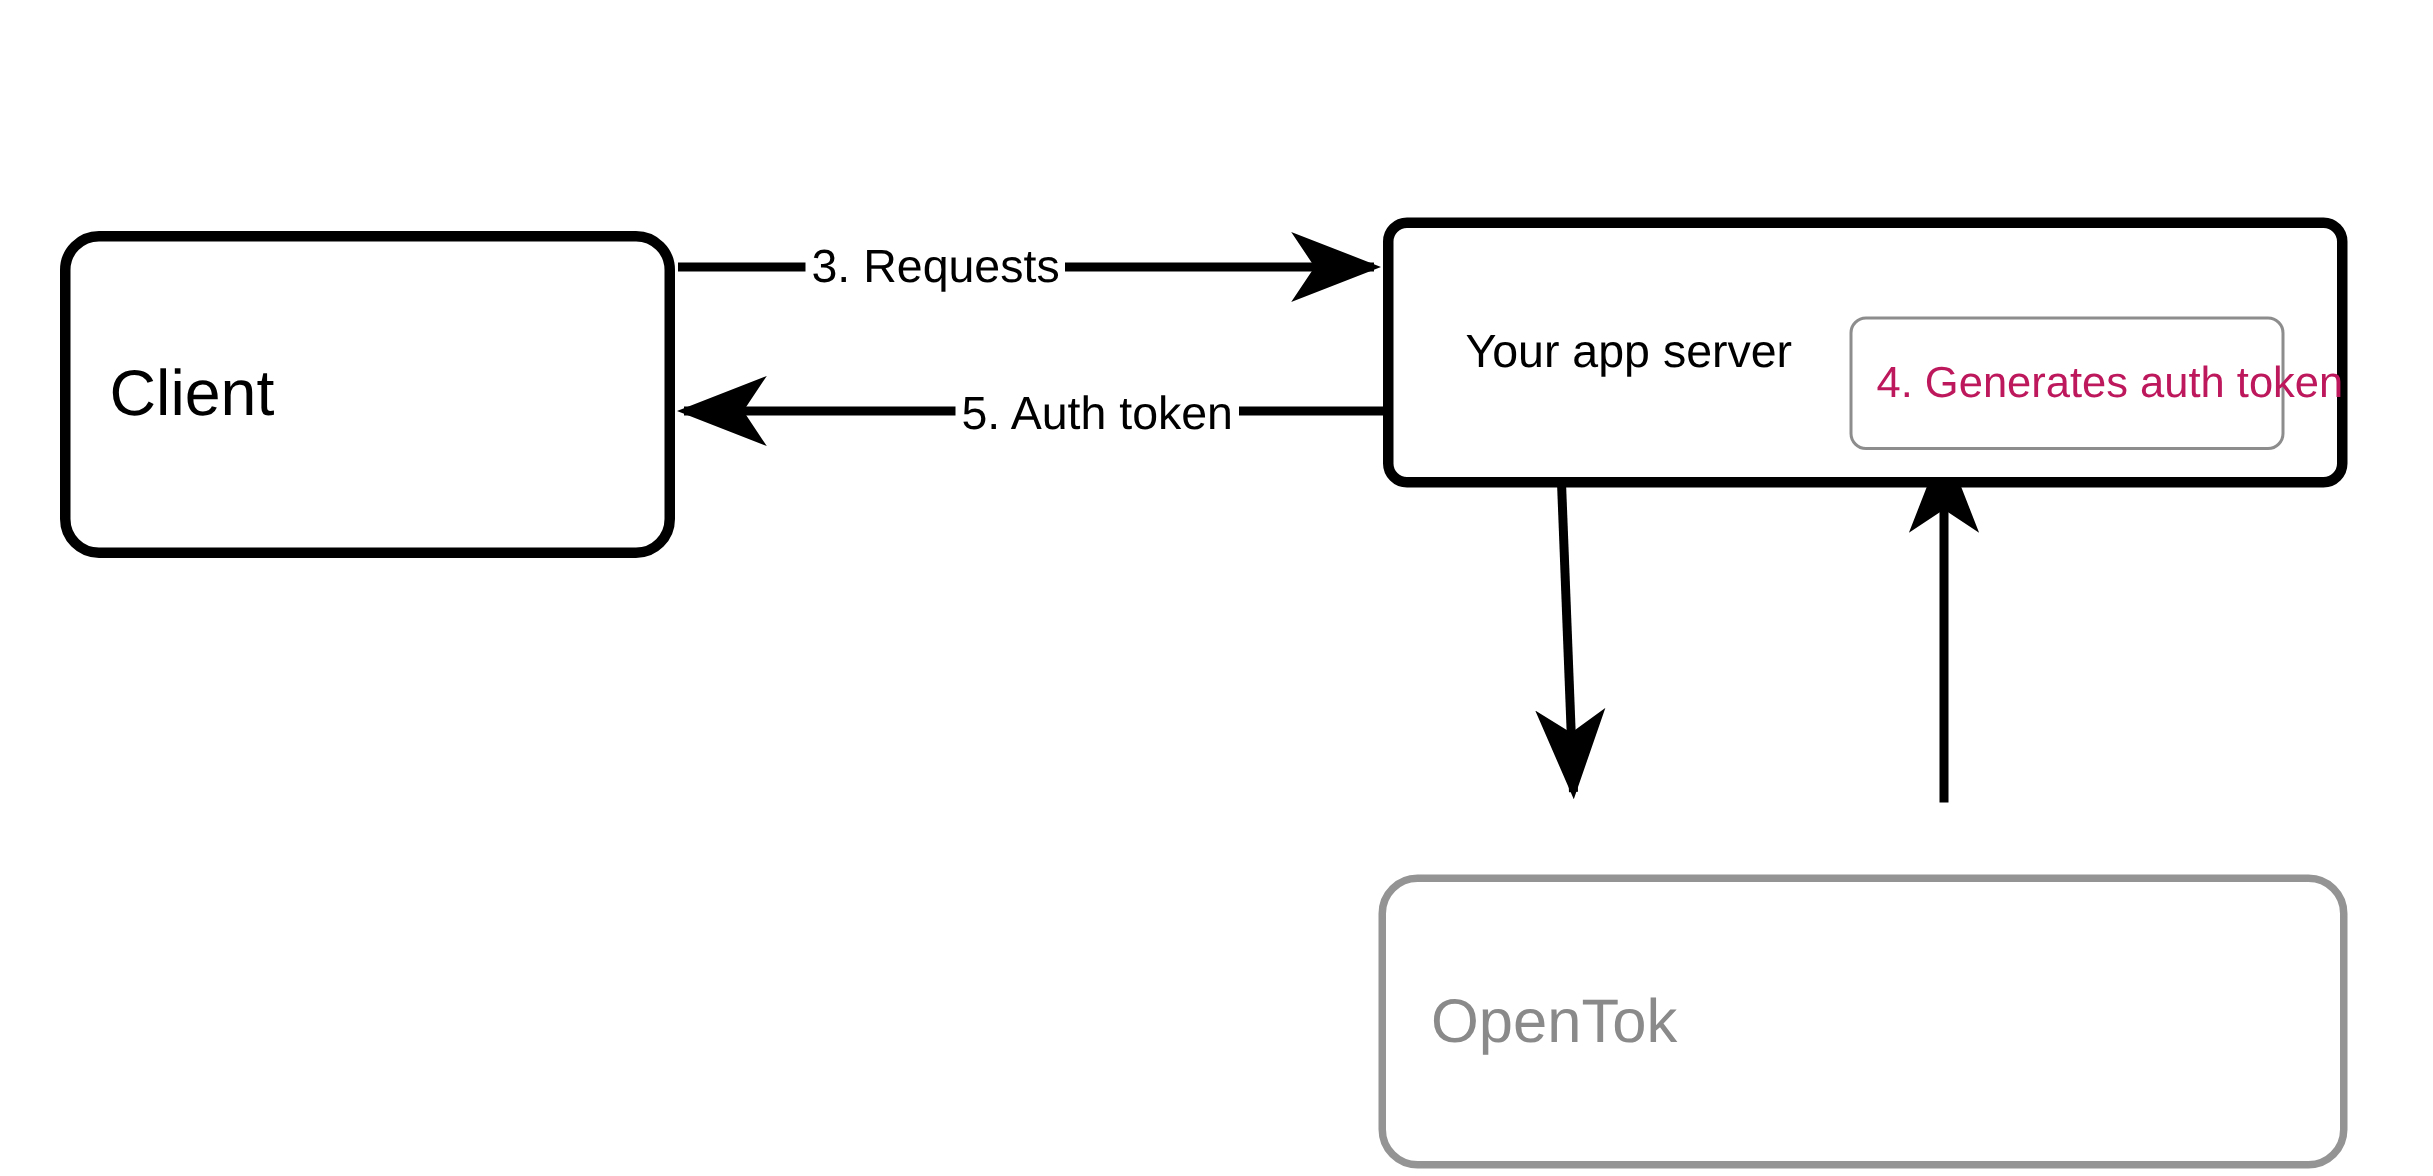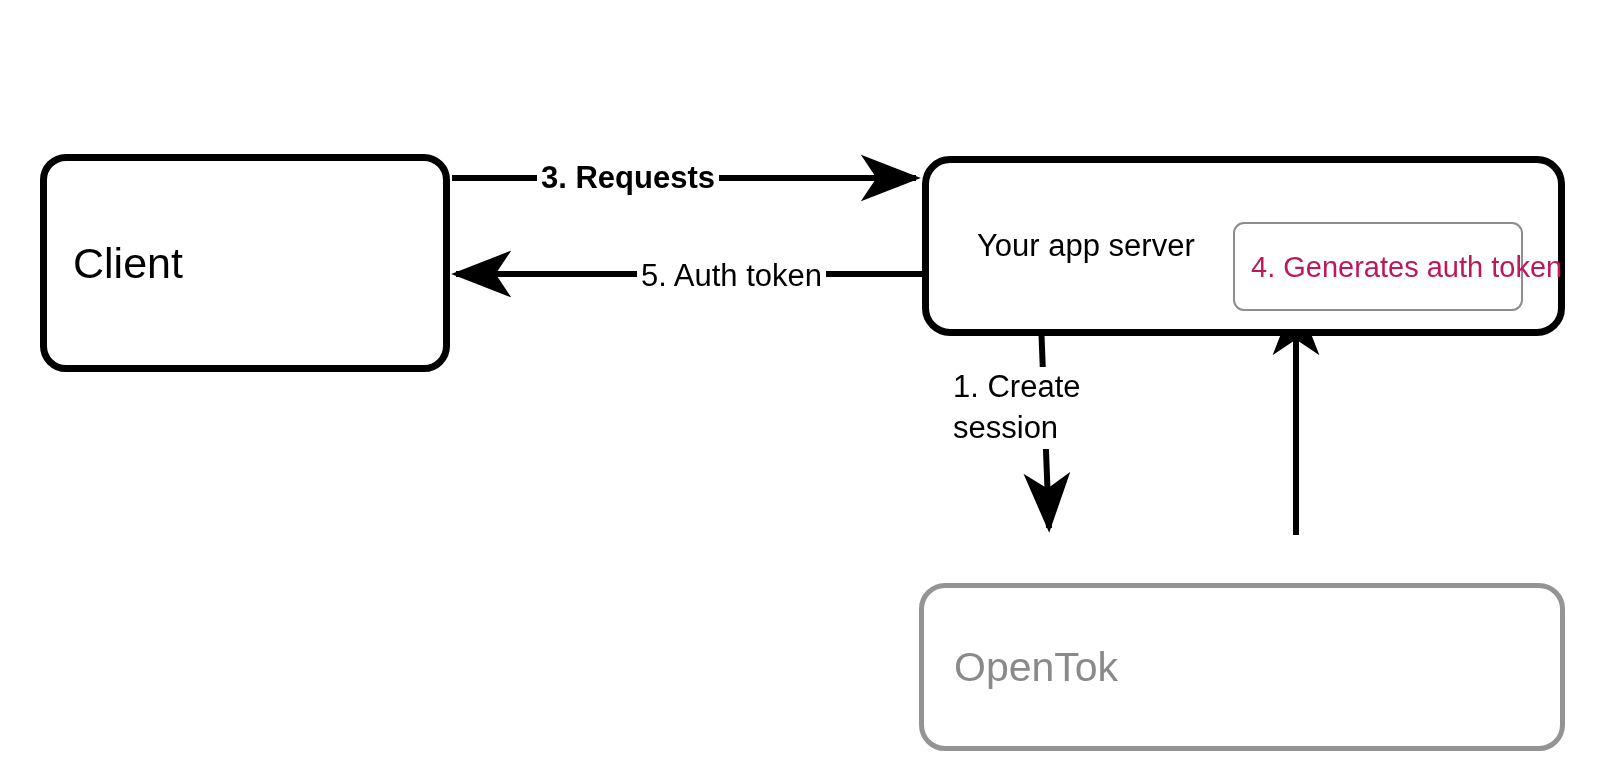--- a/index.html
+++ b/index.html
@@ -39,25 +39,25 @@
     top: 50%;
     transform: translateY(-50%);
     font-size: 43px;
     line-height: 1.18;
     color: #000000;
     white-space: nowrap;
   }
   
   #node-app-server {
     left: 922px;
-    top: 108px;
+    top: 97px;
     width: 643px;
     height: 180px;
     border: 7px solid #000000;
-    border-radius: 28px;
+    border-radius: 16px;
   }
   #node-app-server .node-label {
     position: absolute;
     left: 48px;
     top: 50%;
     transform: translateY(-50%);
     font-size: 31px;
     line-height: 1.38;
     color: #000000;
   }
@@ -81,21 +81,21 @@
     font-size: 29px;
     line-height: 1.38;
     color: #be185d;
     white-space: nowrap;
   }
   
   #node-opentok {
     left: 919px;
     top: 535px;
     width: 646px;
-    height: 168px;
+    height: 196px;
     border: 5px solid #949494;
     border-radius: 26px;
   }
   #node-opentok .node-label {
     position: absolute;
     left: 30px;
     top: 50%;
     transform: translateY(-50%);
     font-size: 41px;
     line-height: 1.18;
@@ -124,21 +124,20 @@
     line-height: 1.32;
     color: #000000;
     background: #ffffff;
     white-space: nowrap;
     padding: 0 4px;
   }
   #edge-label-requests {
     left: 537px;
     top: 158px;
     text-align: left;
-    font-weight: bold;
   }
   #edge-label-auth-token {
     left: 637px;
     top: 256px;
     text-align: right;
   }
   #edge-label-create-session {
     left: 949px;
     top: 367px;
     text-align: left;
@@ -193,19 +192,15 @@
   </div>
 
   <div class="edge-label" id="edge-label-requests">
     <span class="lbl-line">3. Requests</span>
   </div>
 
   <div class="edge-label" id="edge-label-auth-token">
     <span class="lbl-line">5. Auth token</span>
   </div>
 
-  <div class="edge-label" id="edge-label-create-session">
-    <span class="lbl-line">1. Create</span>
-    <span class="lbl-line">session</span>
-  </div>
 
 
 </div>
 
 </body></html>

